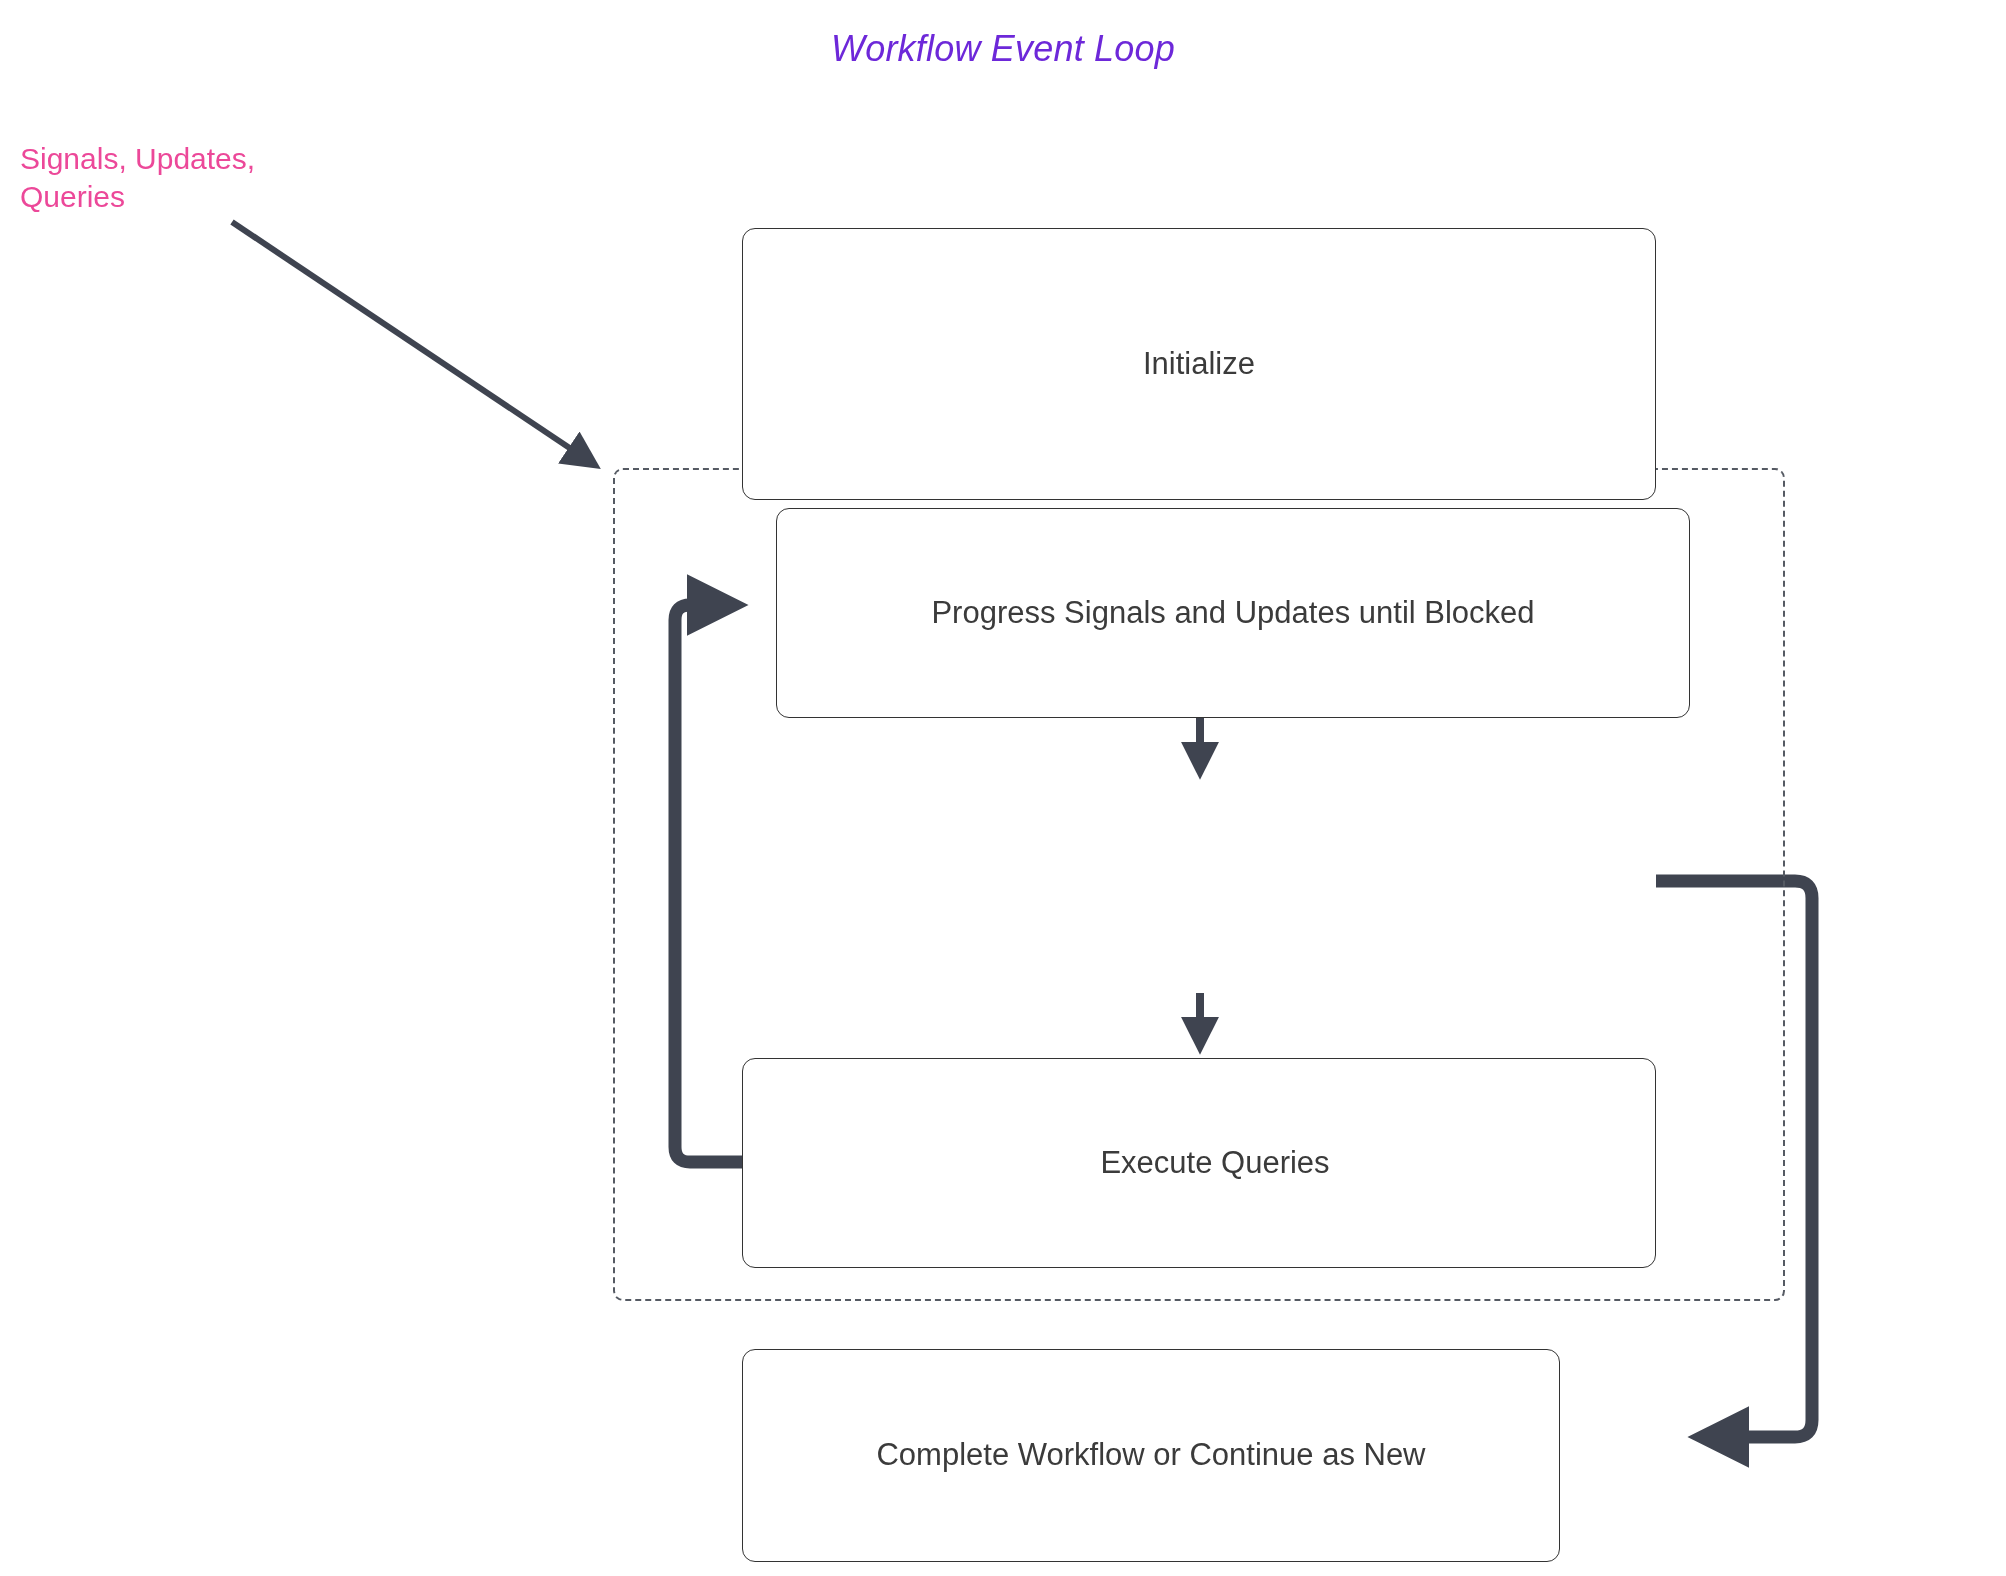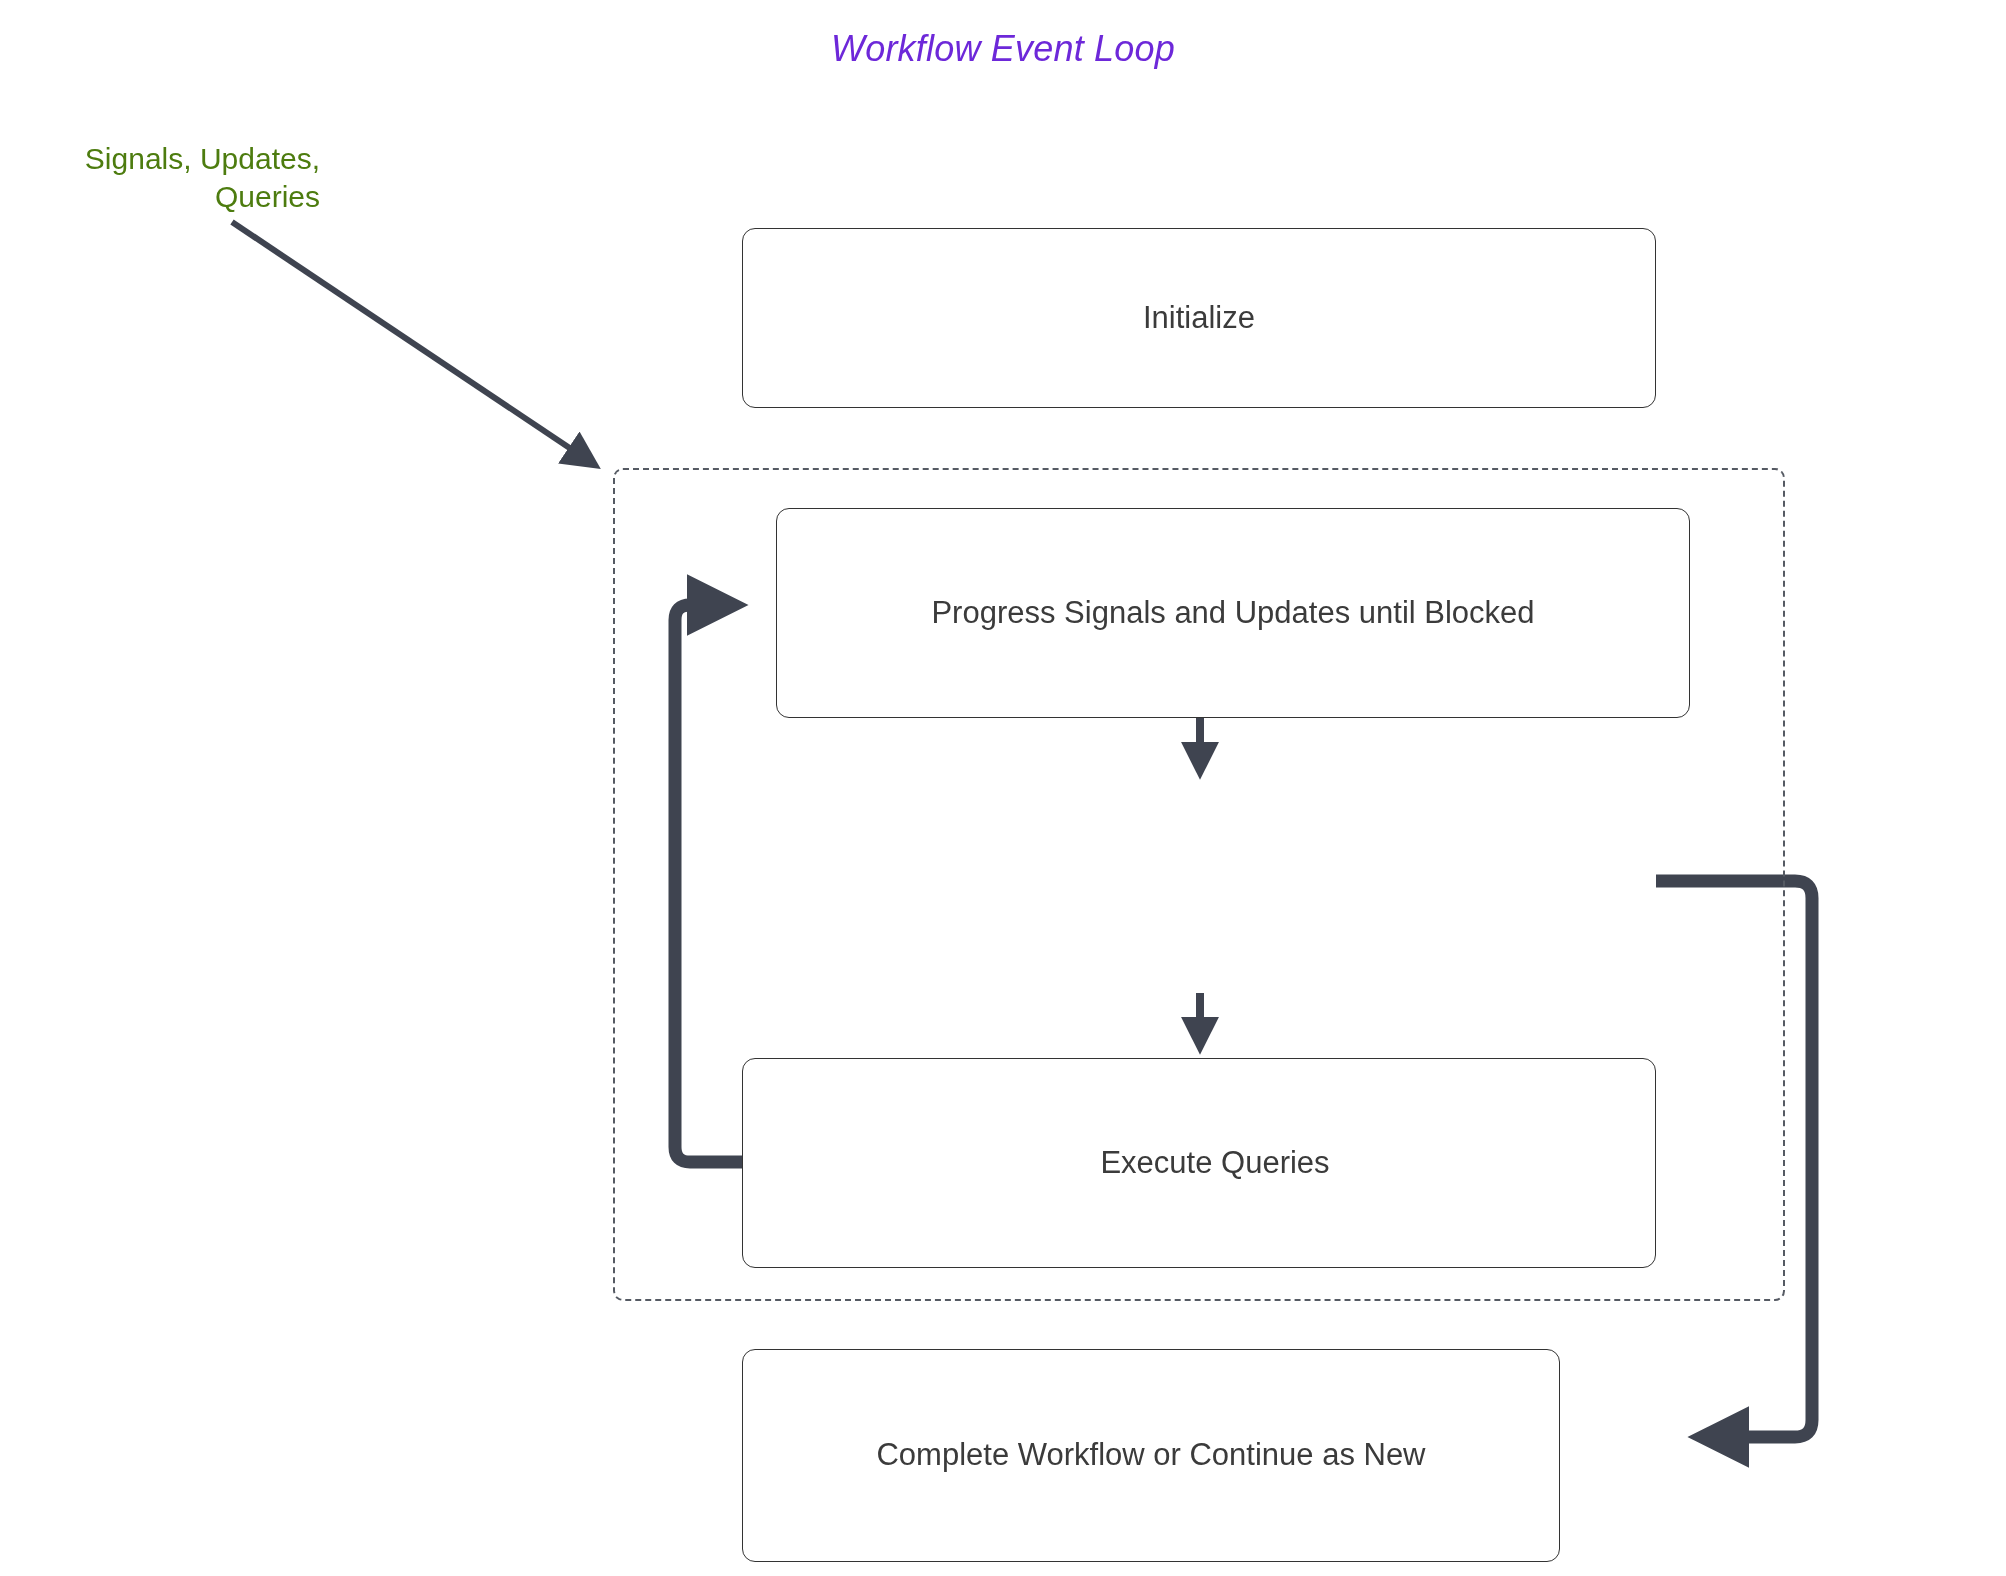--- a/index.html
+++ b/index.html
@@ -62,22 +62,22 @@
     box-sizing: border-box;
     background: transparent;
     border: 2px dashed #555a63;
     border-radius: 10px;
     z-index: 1;
   }
 
   .edge-label {
     position: absolute;
     font-size: 30px;
-    color: #4d7c0f;
-    text-align: right;
+    color: #ec4899;
+    text-align: left;
     line-height: 1.28;
     white-space: pre-line;
     z-index: 4;
   }
 </style>
 </head>
 <body>
 
 <div id="canvas">
 
@@ -102,21 +102,21 @@
 
     <path d="M 1200 993 L 1200 1041" fill="none" stroke="#3f4450" stroke-width="8" marker-end="url(#thickArrow)"></path>
 
     <path d="M 742 1162 L 690 1162 Q 675 1162 675 1147 L 675 620 Q 675 605 690 605 L 726 605" fill="none" stroke="#3f4450" stroke-width="13" stroke-linecap="butt" stroke-linejoin="round" marker-end="url(#thickArrow)"></path>
 
     <path d="M 1656 881 L 1795 881 Q 1812 881 1812 898 L 1812 1420 Q 1812 1437 1795 1437 L 1710 1437" fill="none" stroke="#3f4450" stroke-width="13" stroke-linecap="butt" stroke-linejoin="round" marker-end="url(#thickArrow)"></path>
   </svg>
 
   <div class="subgraph" style="left: 613px; top: 468px; width: 1172px; height: 833px;"></div>
 
-  <div class="node" style="left: 742px; top: 228px; width: 914px; height: 180px;">
+  <div class="node" style="left: 742px; top: 228px; width: 914px; height: 272px;">
     <span>Initialize</span>
   </div>
 
   <div class="node" style="left: 776px; top: 508px; width: 914px; height: 210px;">
     <span>Progress Signals and Updates until Blocked</span>
   </div>
 
 
   <div class="node" style="left: 742px; top: 1058px; width: 914px; height: 210px; padding-left: 32px;">
     <span>Execute Queries</span>

